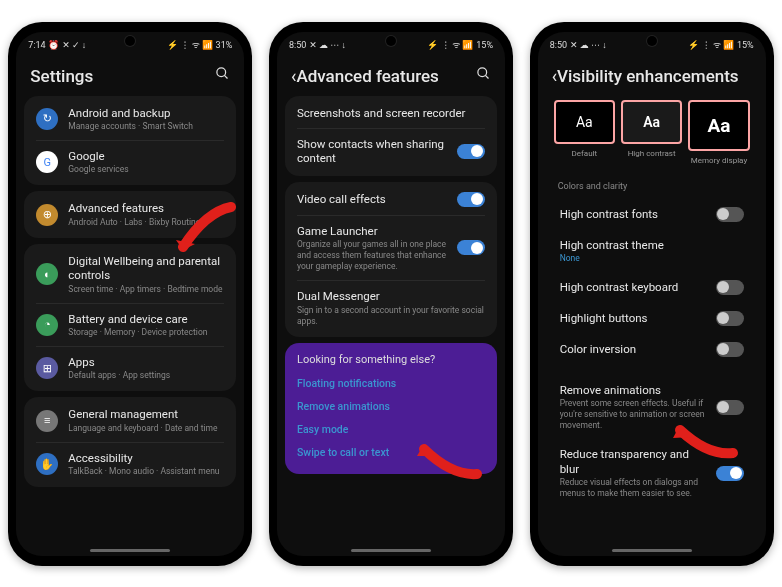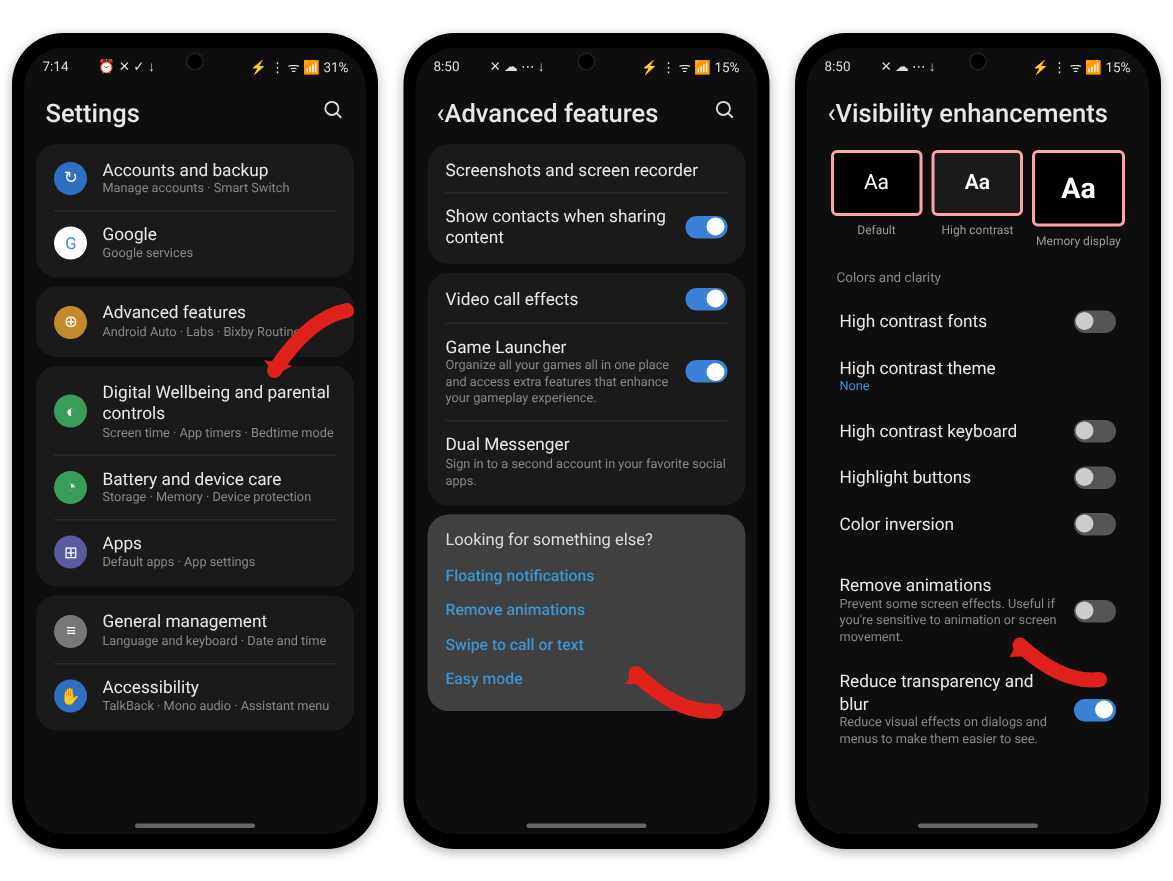--- a/index.html
+++ b/index.html
@@ -47,21 +47,21 @@
   }
   .statusbar {
     display: flex;
     justify-content: space-between;
     align-items: center;
     padding: 6px 12px 2px;
     font-size: 9px;
     color: #ddd;
     height: 22px;
   }
-  .statusbar .left, .statusbar .right { display: flex; gap: 20px; align-items: center; }
+  .statusbar .left, .statusbar .right { display: flex; gap: 3px; align-items: center; }
   .header {
     display: flex;
     align-items: center;
     padding: 12px 14px 12px;
   }
   .header .back { font-size: 18px; line-height: 1; }
   .header .title { font-size: 17px; font-weight: 500; flex: 1; }
   .header .search { font-size: 15px; color: #ddd; }
   .list {
     padding: 0 8px 8px;
@@ -73,21 +73,21 @@
     top: 64px;
     bottom: 12px;
     left: 0;
     right: 0;
   }
   .card {
     background: #1a1a1a;
     border-radius: 14px;
     padding: 2px 0;
   }
-  .card2 { background: #404040; border-radius: 14px; padding: 10px 12px; }
+  .card2 { background: #4c1d95; border-radius: 14px; padding: 10px 12px; }
   .row {
     display: flex;
     align-items: center;
     gap: 10px;
     padding: 8px 12px;
     position: relative;
   }
   .row.flat { padding: 8px 14px; }
   .row .iconc {
     width: 22px; height: 22px; border-radius: 50%;
@@ -170,21 +170,21 @@
             <circle cx="10" cy="10" r="7"></circle>
             <line x1="20" y1="20" x2="15" y2="15"></line>
           </svg>
       </div>
     </div>
     <div class="list" id="p1-list">
         <div class="card">
           <div class="row">
       <div class="iconc" style="background:#2e6fc2; color:#fff;">↻</div>
       <div class="textcol">
-        <div class="ttl">Accounts and backup</div>
+        <div class="ttl">Android and backup</div>
         <div class="sub">Manage accounts · Smart Switch</div>
       </div>
           </div>
           <div class="divider"></div>
           <div class="row">
       <div class="iconc" style="background:#fff; color:#4285f4;">G</div>
       <div class="textcol">
         <div class="ttl">Google</div>
         <div class="sub">Google services</div>
       </div>
@@ -294,39 +294,39 @@
       <div class="textcol">
         <div class="ttl">Video call effects</div>
 
       </div>
             <div class="toggle on"></div>
           </div>
           <div class="divider"></div>
           <div class="row">
       <div class="textcol">
         <div class="ttl">Game Launcher</div>
-        <div class="sub ">Organize all your games all in one place and access extra features that enhance your gameplay experience.</div>
+        <div class="sub ">Organize all your games all in one place and access them features that enhance your gameplay experience.</div>
       </div>
             <div class="toggle on"></div>
           </div>
           <div class="divider"></div>
           <div class="row">
       <div class="textcol">
         <div class="ttl">Dual Messenger</div>
         <div class="sub ">Sign in to a second account in your favorite social apps.</div>
       </div>
           </div>
         </div>
       <div class="card2">
         <div class="lookfor">Looking for something else?</div>
         <div class="linklist" id="p2-links">
             <div class="link">Floating notifications</div>
             <div class="link">Remove animations</div>
+            <div class="link">Easy mode</div>
             <div class="link">Swipe to call or text</div>
-            <div class="link">Easy mode</div>
           </div>
       </div>
     </div>
     <div class="navhint"></div>
     <svg class="arrow" style="top:402px; left:135px;" width="75" height="55">
       <path d="M65,40 Q40,42 12,15" stroke="#e0201b" stroke-width="10" fill="none" stroke-linecap="round"></path>
       <path d="M5,22 L12,10 L24,22 Z" fill="#e0201b"></path>
     </svg>
   </div>
 </div>

